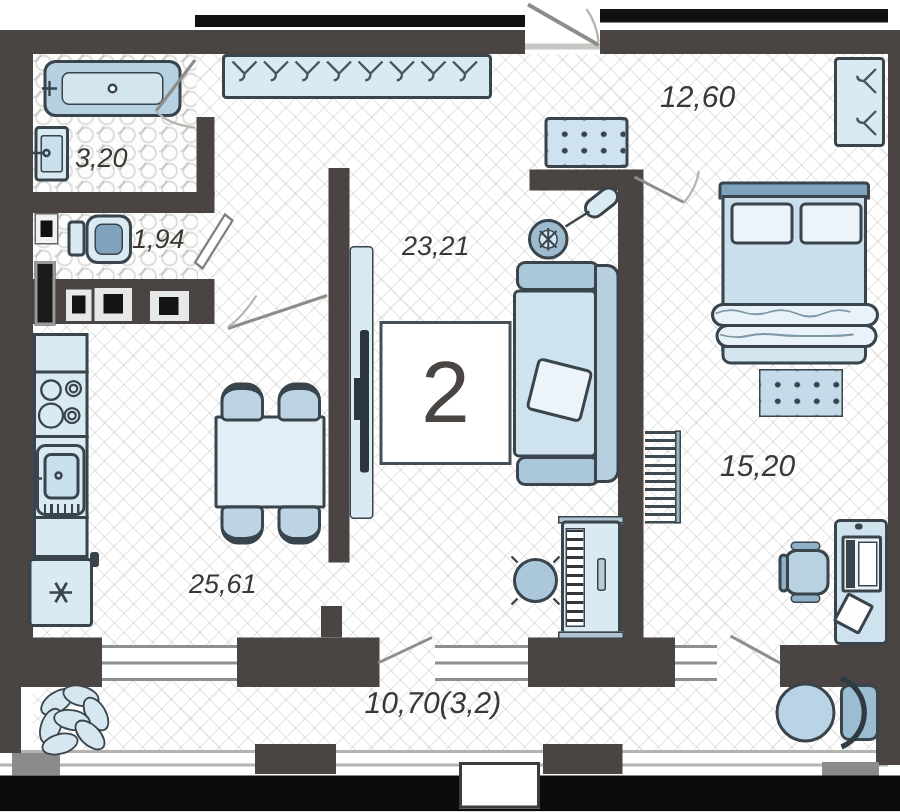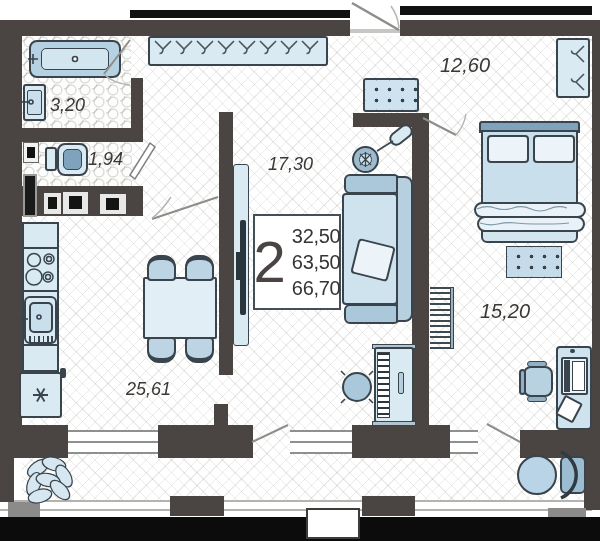--- a/index.html
+++ b/index.html
@@ -102,25 +102,20 @@
 
   <div class="abs furn dots" style="left:363px;top:78px;width:56px;height:34px;background-color:#cfe2f0;z-index:3"></div>
   <div class="abs furn" style="left:556px;top:38px;width:34px;height:60px;z-index:3"></div>
 
   <div class="abs furn" style="left:233px;top:164px;width:16px;height:182px;border-width:1.5px;z-index:3"></div>
   <div class="abs" style="left:240px;top:220px;width:6px;height:95px;background:#2b353d;border-radius:2px;z-index:3"></div>
   <div class="abs" style="left:236px;top:252px;width:4px;height:28px;background:#2b353d;z-index:3"></div>
 
   <div class="abs unit-box" style="left:253px;top:214px;width:88px;height:96px">
     <div class="unit-num">2</div>
-    <div class="unit-areas">
-      <div>32,50</div>
-      <div>63,50</div>
-      <div>66,70</div>
-    </div>
   </div>
 
   <div class="abs" style="left:352px;top:146px;width:27px;height:27px;border-radius:50%;background:#9dbace;border:2px solid #39444c;z-index:3"></div>
   <div class="abs" style="left:359px;top:153px;width:13px;height:13px;border-radius:50%;background:#d3e6f0;border:1.5px solid #39444c;z-index:3"></div>
   <div class="abs furn" style="left:388px;top:128px;width:26px;height:14px;border-radius:7px;transform:rotate(-38deg);z-index:3"></div>
 
   <div class="abs furn-mid" style="left:344px;top:174px;width:56px;height:20px;border-radius:6px;z-index:3"></div>
   <div class="abs" style="left:342px;top:193px;width:56px;height:112px;background:#cfe3ef;border:2px solid #39444c;border-radius:4px;z-index:3"></div>
   <div class="abs furn-mid" style="left:344px;top:304px;width:56px;height:20px;border-radius:6px;z-index:3"></div>
   <div class="abs" style="left:396px;top:176px;width:17px;height:146px;background:#b7d0e0;border:2px solid #39444c;border-radius:0 8px 8px 0;z-index:3"></div>
@@ -169,24 +164,25 @@
   <div class="abs" style="left:147px;top:255px;width:29px;height:26px;background:#bcd4e4;border:2px solid #39444c;border-top-width:5px;border-radius:12px 12px 4px 4px;z-index:3"></div>
   <div class="abs" style="left:185px;top:255px;width:29px;height:26px;background:#bcd4e4;border:2px solid #39444c;border-top-width:5px;border-radius:12px 12px 4px 4px;z-index:3"></div>
   <div class="abs" style="left:147px;top:337px;width:29px;height:26px;background:#bcd4e4;border:2px solid #39444c;border-bottom-width:5px;border-radius:4px 4px 12px 12px;z-index:3"></div>
   <div class="abs" style="left:185px;top:337px;width:29px;height:26px;background:#bcd4e4;border:2px solid #39444c;border-bottom-width:5px;border-radius:4px 4px 12px 12px;z-index:3"></div>
 
   <div class="abs" style="left:517px;top:455px;width:40px;height:40px;border-radius:50%;background:#b9d4e6;border:2.5px solid #39444c;z-index:3"></div>
   <div class="abs" style="left:560px;top:456px;width:26px;height:38px;background:#9cbcd2;border:2px solid #39444c;border-radius:6px;z-index:3"></div>
 
   <div class="abs room-label" style="left:50px;top:95px">3,20</div>
   <div class="abs room-label" style="left:88px;top:149px">1,94</div>
-  <div class="abs room-label" style="left:268px;top:154px">17,30</div>
+  <div class="abs room-label" style="left:268px;top:154px">23,21</div>
   <div class="abs room-label" style="left:440px;top:54px;font-size:20px">12,60</div>
   <div class="abs room-label" style="left:480px;top:300px;font-size:20px">15,20</div>
   <div class="abs room-label" style="left:126px;top:379px">25,61</div>
+  <div class="abs room-label" style="left:243px;top:458px;font-size:20px">10,70(3,2)</div>
 
   <svg width="600" height="541" viewBox="0 0 600 541">
 
     <g stroke="#8d8d8a" stroke-width="2" fill="none">
       <path d="M130,40 L104,74"></path>
         <path d="M104,74 Q112,83 130,85" stroke="#b5b5b2" stroke-width="1.5"></path>
     </g>
     <polygon points="150,143 155,147 135,179 130,175" fill="#fff" stroke="#808080" stroke-width="1.5"></polygon>
     <g stroke="#8d8d8a" stroke-width="2" fill="none">
       <path d="M218,197 L152,219"></path>

